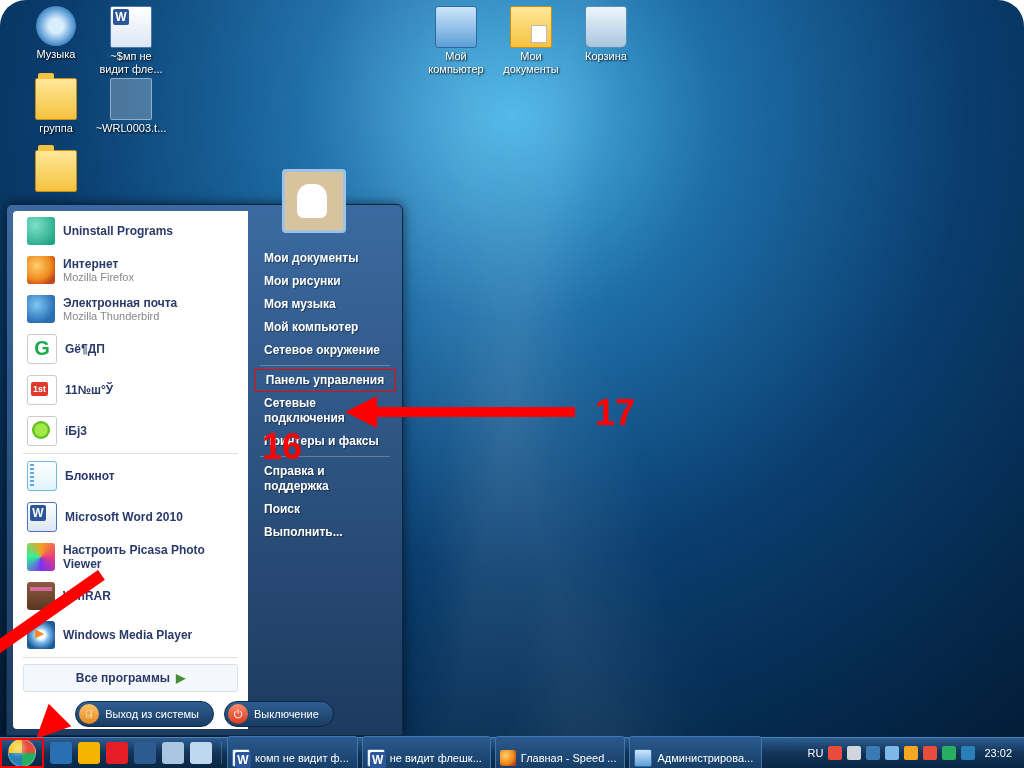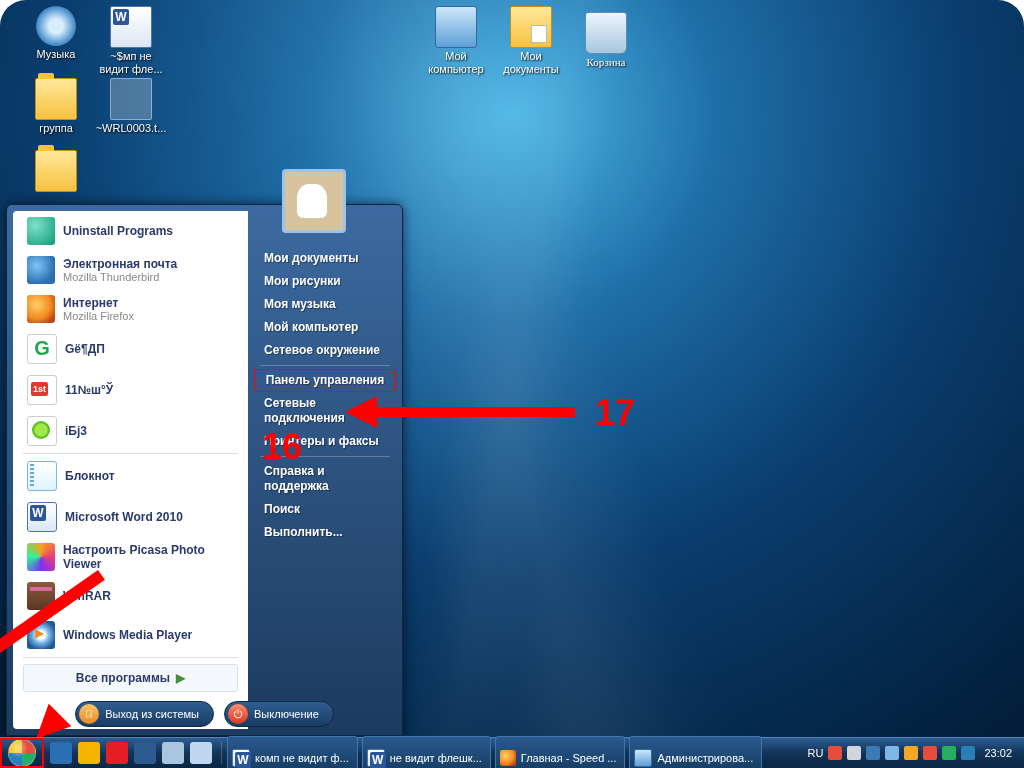--- a/index.html
+++ b/index.html
@@ -105,21 +105,21 @@
         <div class="lbl">~$мп не видит фле...</div>
       </div>
       <div class="di" style="left: 420px; top: 6px;">
         <div class="ic ic-computer"></div>
         <div class="lbl">Мой компьютер</div>
       </div>
       <div class="di" style="left: 495px; top: 6px;">
         <div class="ic ic-docs"></div>
         <div class="lbl">Мои документы</div>
       </div>
-      <div class="di" style="left: 570px; top: 12px; font-family: Liberation Serif, serif;">
+      <div class="di" style="left: 570px; top: 6px;">
         <div class="ic ic-trash"></div>
         <div class="lbl">Корзина</div>
       </div>
       <div class="di" style="left: 20px; top: 78px;">
         <div class="ic ic-folder"></div>
         <div class="lbl">группа</div>
       </div>
       <div class="di" style="left: 95px; top: 78px;">
         <div class="ic ic-tmp"></div>
         <div class="lbl">~WRL0003.t...</div>
@@ -134,31 +134,31 @@
     <div id="avatar"></div>
     <div id="sm-left">
       <div id="sm-list">
           <div class="sm-li">
             <div class="ic32 ic-uninst"></div>
             <div>
               <div class="t">Uninstall Programs</div>
             </div>
           </div>
           <div class="sm-li">
+            <div class="ic32 ic-ff"></div>
+            <div>
+              <div class="t">Интернет</div>
+              <div class="s">Mozilla Firefox</div>
+            </div>
+          </div>
+          <div class="sm-li">
             <div class="ic32 ic-tb"></div>
             <div>
               <div class="t">Электронная почта</div>
               <div class="s">Mozilla Thunderbird</div>
-            </div>
-          </div>
-          <div class="sm-li">
-            <div class="ic32 ic-ff"></div>
-            <div>
-              <div class="t">Интернет</div>
-              <div class="s">Mozilla Firefox</div>
             </div>
           </div>
           <div class="sm-li">
             <div class="ic32 ic-g">G</div>
             <div>
               <div class="t">Gё¶ДП</div>
             </div>
           </div>
           <div class="sm-li">
             <div class="ic32 ic-1st"></div>

